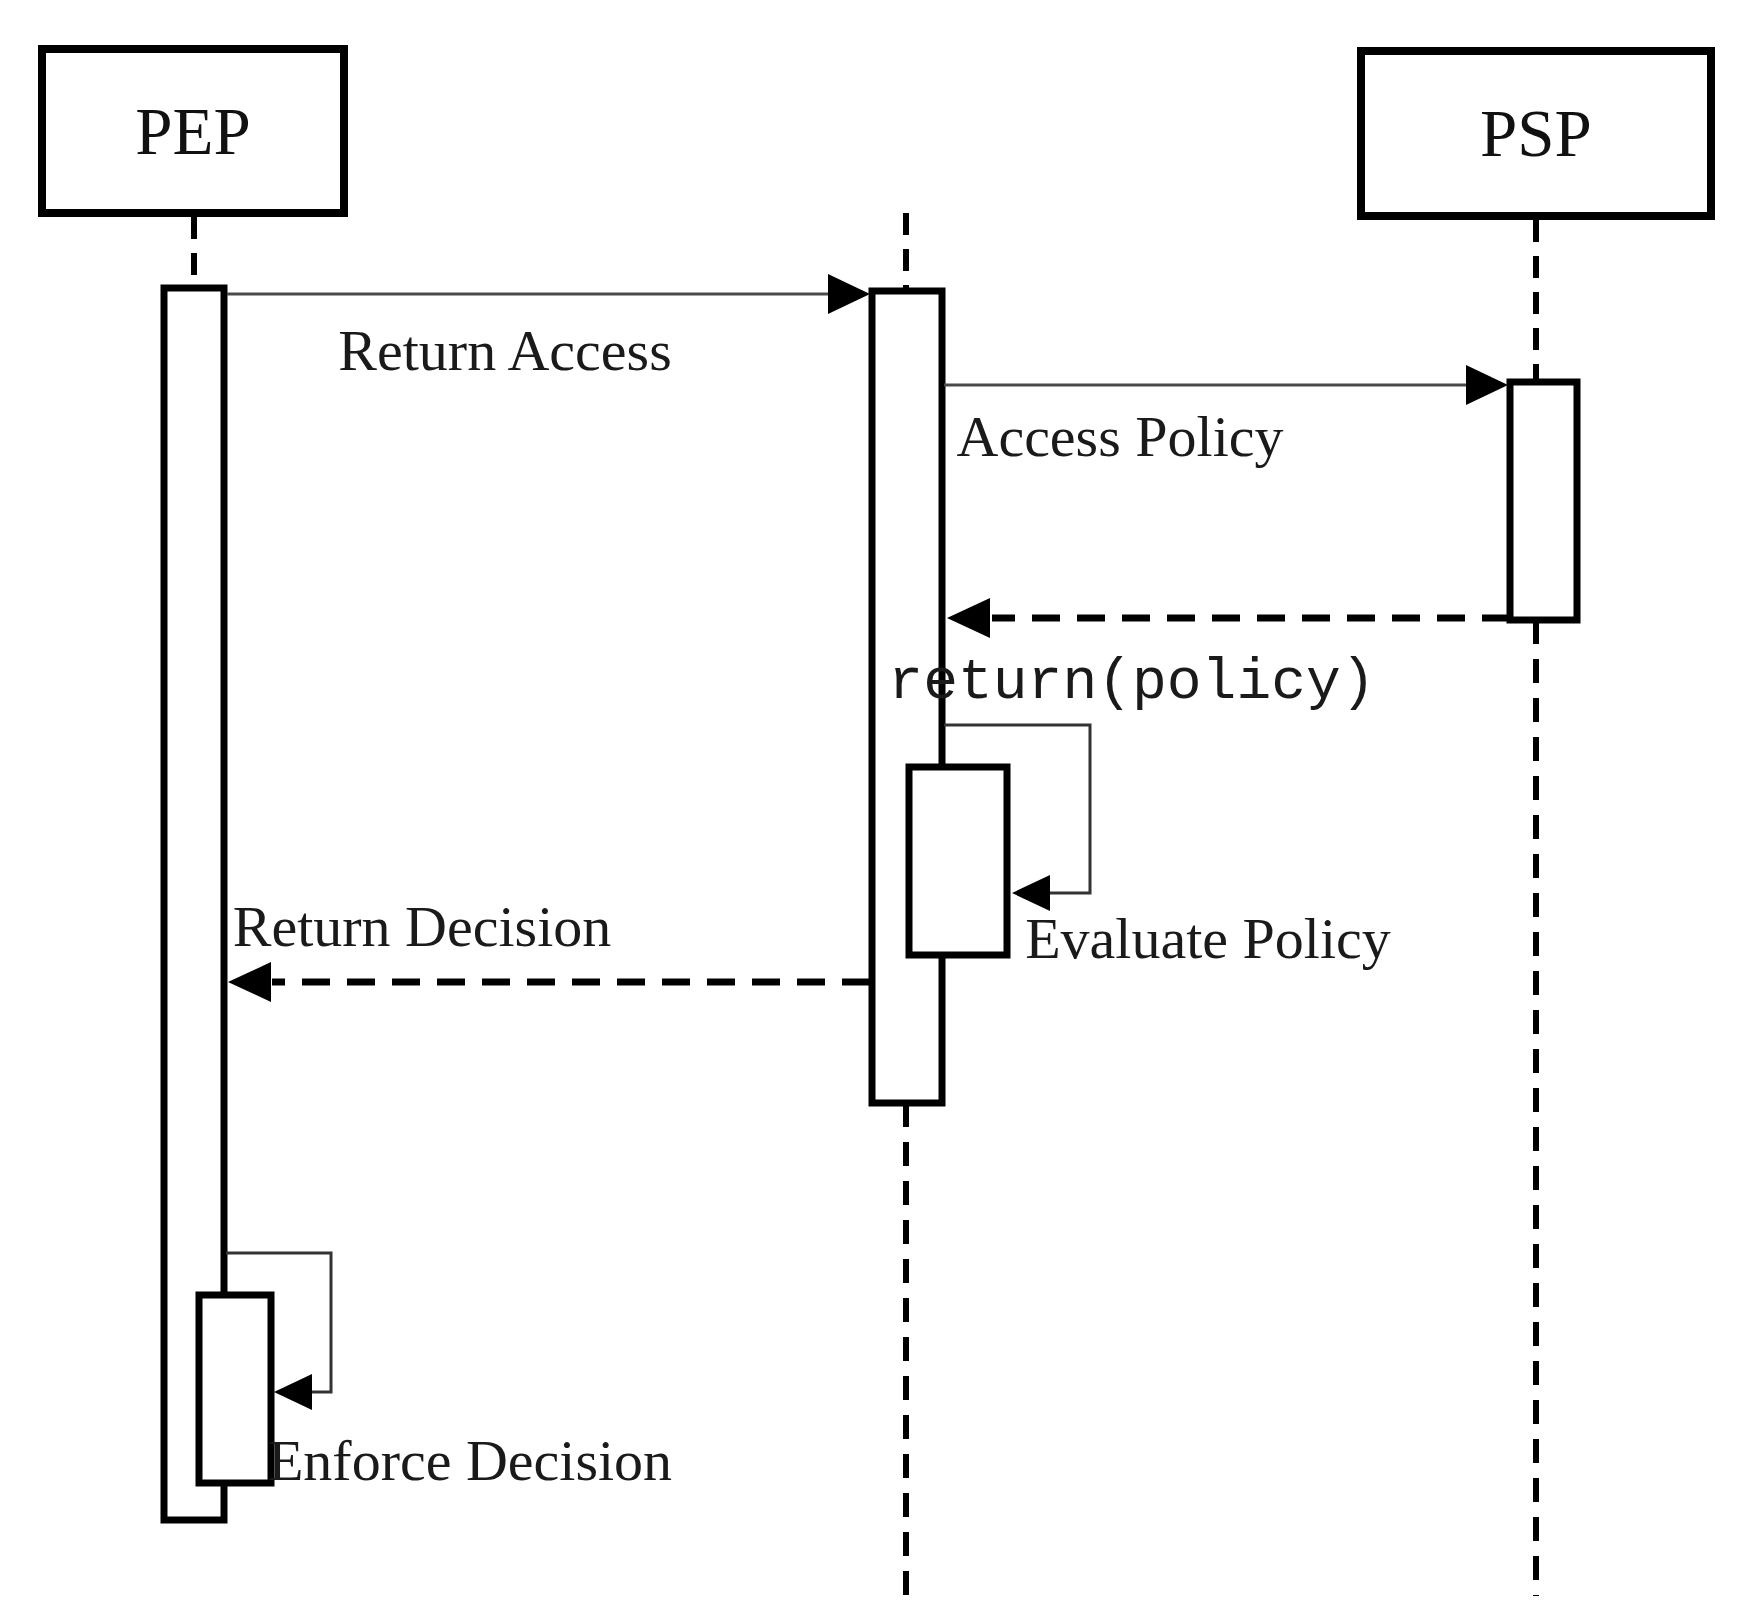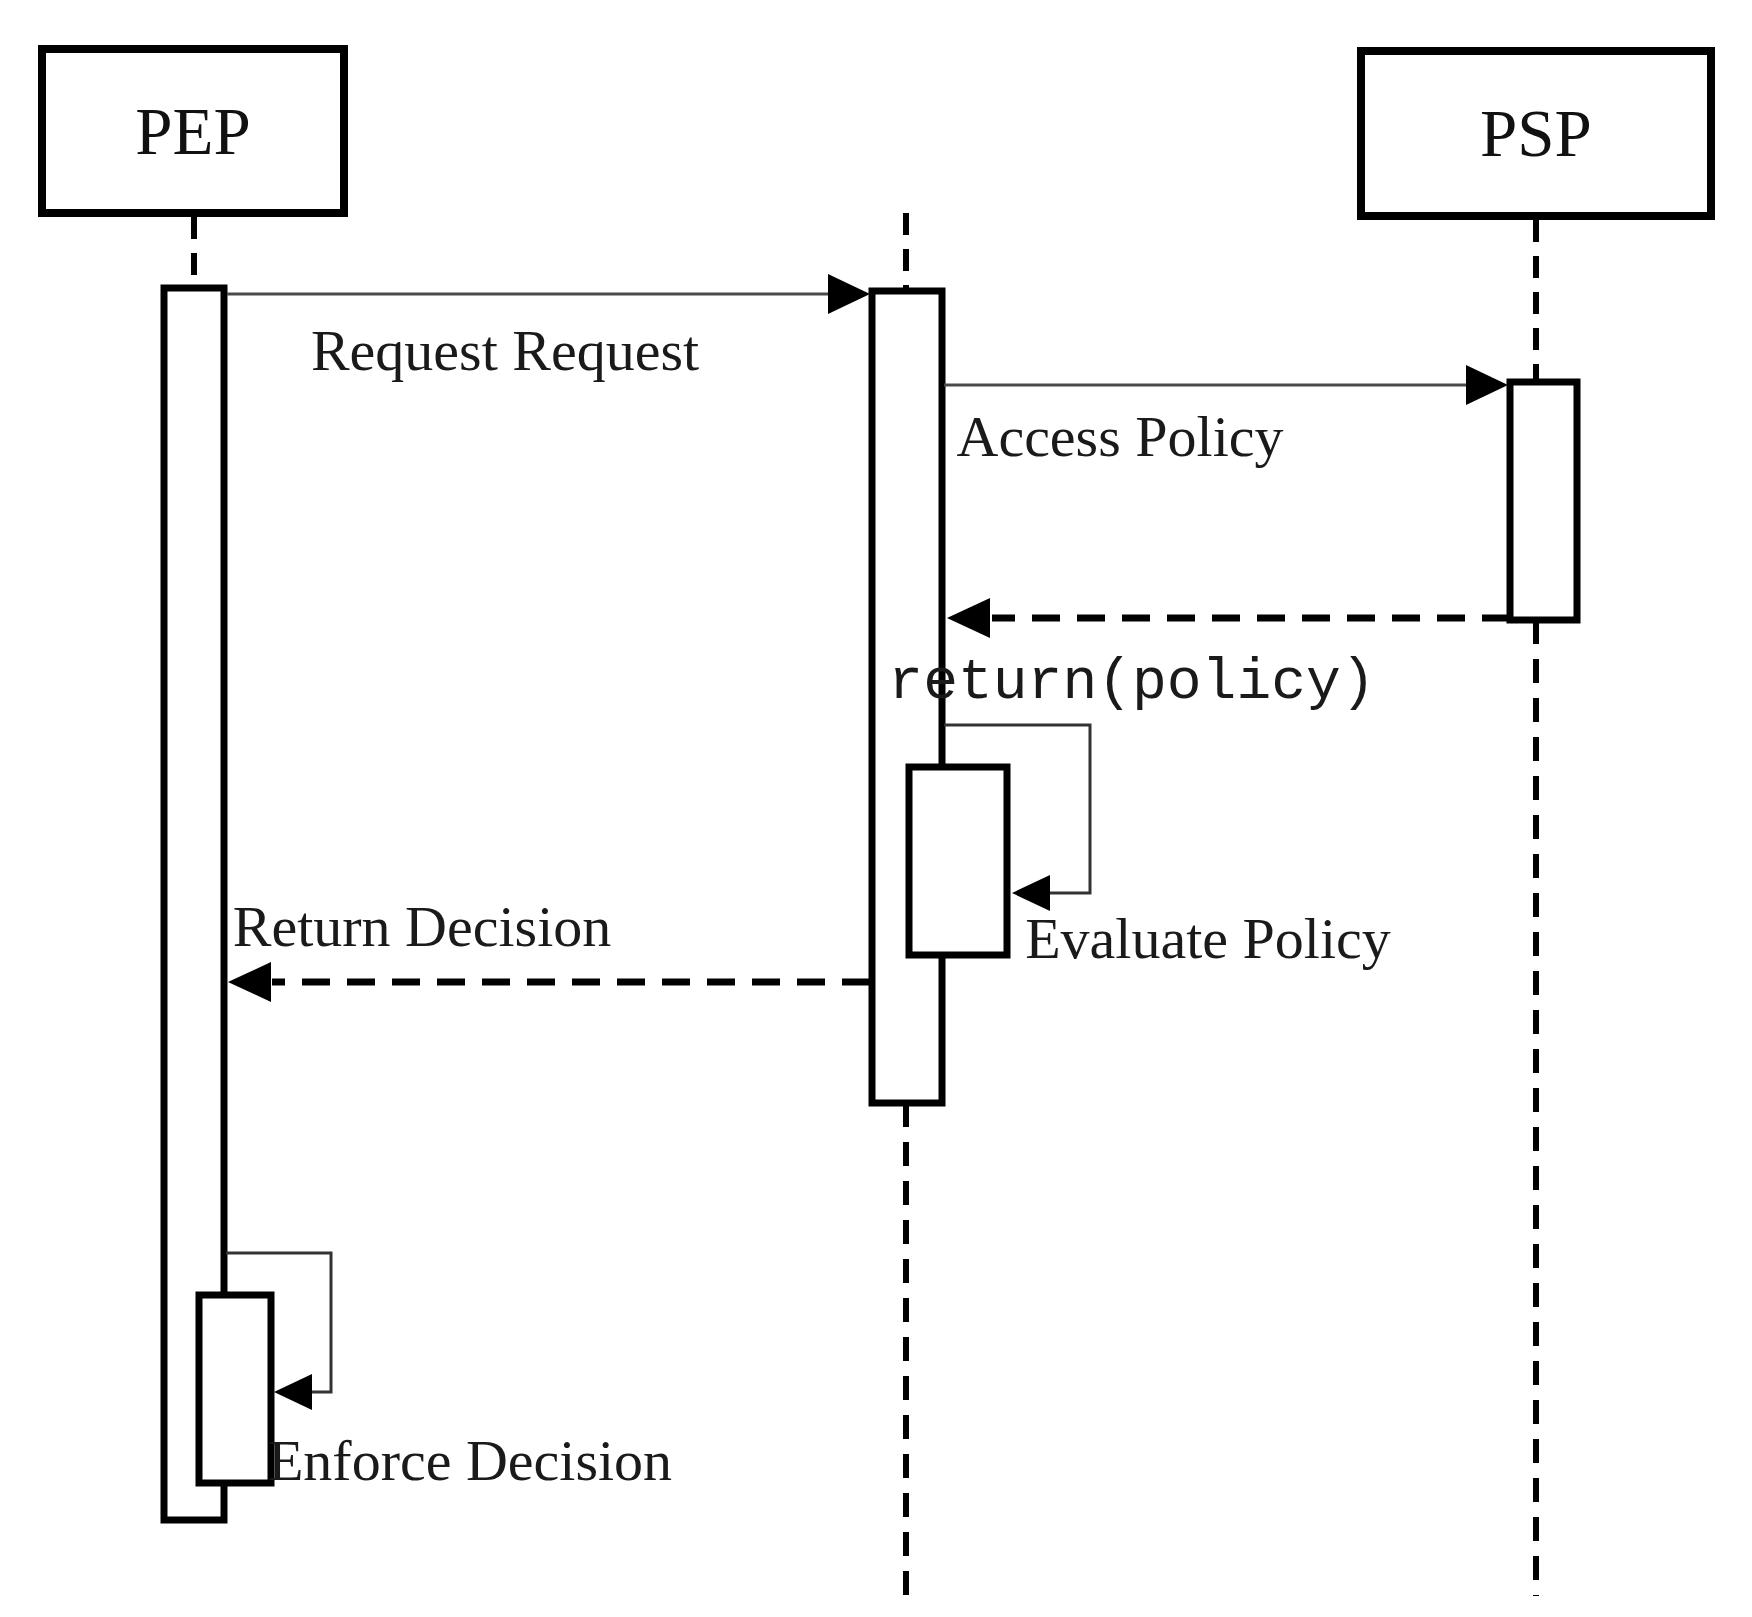--- a/index.html
+++ b/index.html
@@ -87,20 +87,20 @@
     <polygon points="228,982 271,962 271,1002" fill="#000"></polygon>
   </svg>
 
   <div class="actor-box actor-pep">
     <span>PEP</span>
   </div>
   <div class="actor-box actor-psp">
     <span>PSP</span>
   </div>
 
-  <div class="msg-label lbl-request">Request Request</div>
+  <div class="msg-label lbl-request">Return Access</div>
   <div class="msg-label lbl-locate">Access Policy</div>
   <div class="msg-label lbl-retpol">return(policy)</div>
   <div class="msg-label lbl-evaluate">Evaluate Policy</div>
   <div class="msg-label lbl-retdec">Return Decision</div>
   <div class="msg-label lbl-enforce">Enforce Decision</div>
 
 </div>
 
 </body></html>

